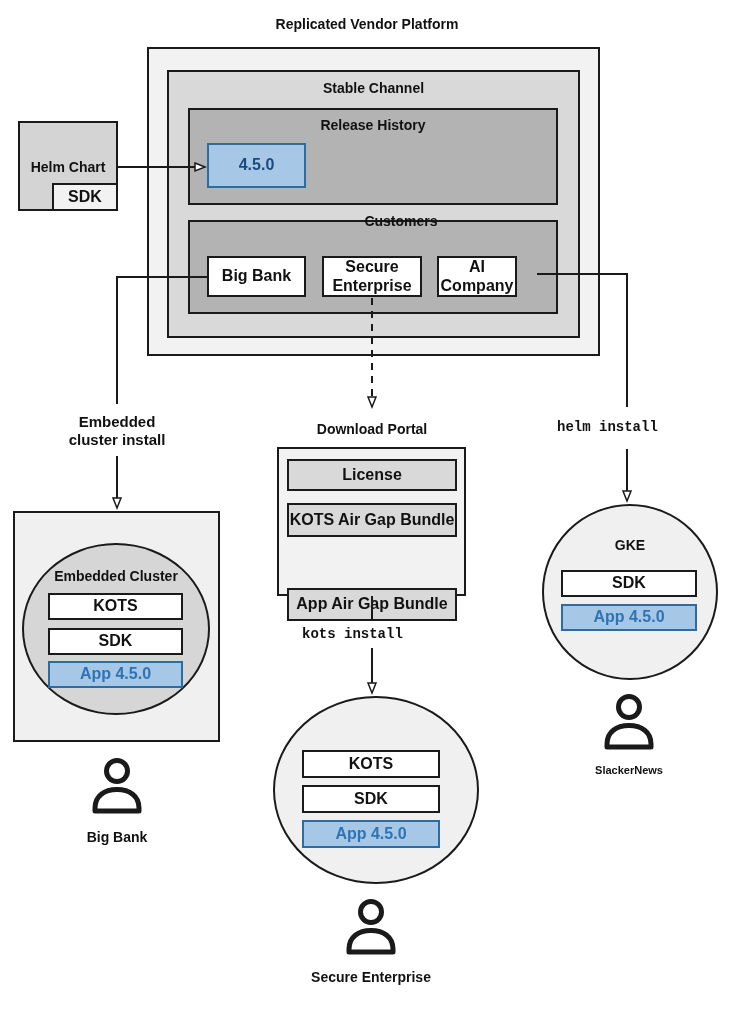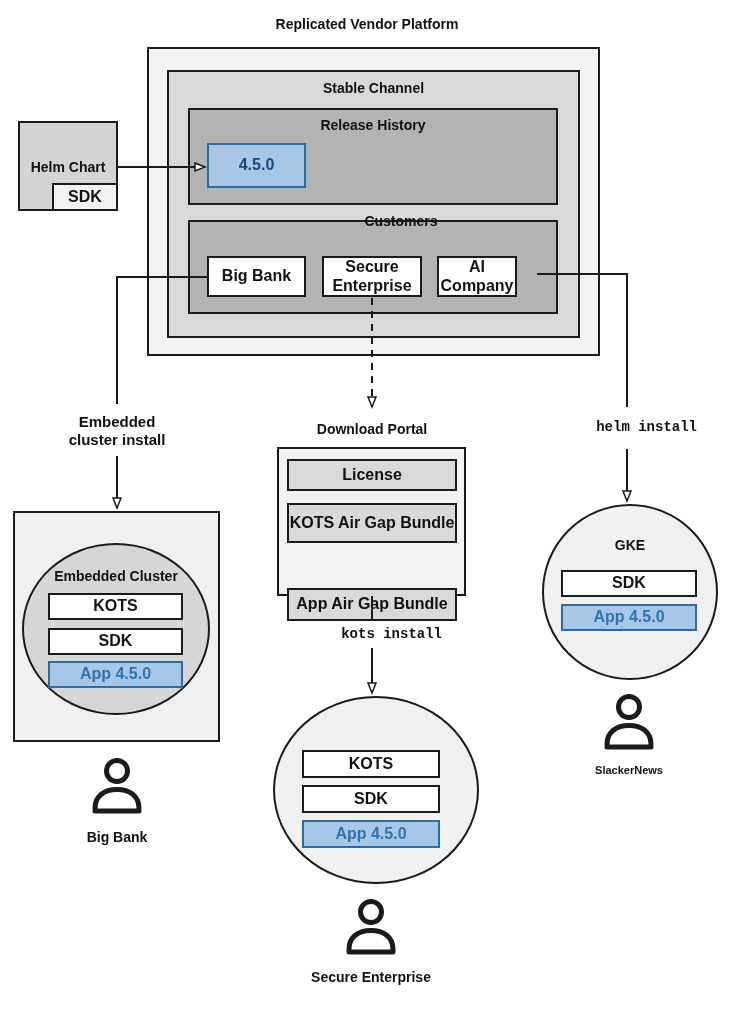--- a/index.html
+++ b/index.html
@@ -6,21 +6,21 @@
   .canvas{position:relative;width:734px;height:1026px;background:#ffffff;
           font-family:"Liberation Sans",sans-serif;overflow:hidden;}
   .abs{position:absolute;}
   .box{position:absolute;box-sizing:border-box;border:2px solid #1a1a1a;}
   .ttl{position:absolute;font-weight:700;color:#111;text-align:center;font-size:14px;line-height:1.2;}
   .cell{display:flex;align-items:center;justify-content:center;text-align:center;
         font-weight:700;font-size:16px;color:#111;line-height:1.15;}
   .blue{background:#a7c7e7;border-color:#2d6ba3;color:#2e74b5;}
   .circle{border-radius:50%;}
   .mono{font-family:"Liberation Mono","DejaVu Sans Mono",monospace;font-weight:700;font-size:14px;color:#111;
-        position:absolute;text-align:right;}
+        position:absolute;text-align:left;}
   .arrow-label{position:absolute;font-weight:700;font-size:15px;color:#111;text-align:center;line-height:1.2;}
   svg.overlay{position:absolute;left:0;top:0;width:734px;height:1026px;pointer-events:none;}
 </style>
 </head>
 <body>
 
 <div class="canvas">
 
   <div class="ttl" style="left:0;right:0;top:16px;font-size:14px;">Replicated Vendor Platform</div>
 
@@ -43,21 +43,21 @@
   <div class="ttl" style="left:18px;top:159px;width:100px;">Helm Chart</div>
   <div class="box cell" style="left:52px;top:183px;width:66px;height:28px;background:#f2f2f2;">SDK</div>
 
   <div class="arrow-label" style="left:57px;top:413px;width:120px;">Embedded cluster install</div>
   <div class="mono" style="left:557px;top:419px;width:140px;">helm install</div>
   <div class="mono" style="left:302px;top:626px;width:140px;">kots install</div>
 
   <div class="ttl" style="left:292px;top:421px;width:160px;">Download Portal</div>
   <div class="box" style="left:277px;top:447px;width:189px;height:149px;background:#f2f2f2;"></div>
   <div class="box cell" style="left:287px;top:459px;width:170px;height:32px;background:#d9d9d9;">License</div>
-  <div class="box cell" style="left:287px;top:503px;width:170px;height:40px;background:#d9d9d9;">KOTS Air Gap Bundle</div>
+  <div class="box cell" style="left:287px;top:503px;width:170px;height:34px;background:#d9d9d9;">KOTS Air Gap Bundle</div>
   <div class="box cell" style="left:287px;top:547px;width:170px;height:33px;background:#d9d9d9;margin-top:41px;">App Air Gap Bundle</div>
 
   <div class="box" style="left:13px;top:511px;width:207px;height:231px;background:#f0f0f0;"></div>
   <div class="box circle" style="left:22px;top:543px;width:188px;height:172px;background:#d6d6d6;"></div>
   <div class="ttl" style="left:22px;top:568px;width:188px;">Embedded Cluster</div>
   <div class="box cell" style="left:48px;top:593px;width:135px;height:27px;background:#ffffff;">KOTS</div>
   <div class="box cell" style="left:48px;top:628px;width:135px;height:27px;background:#ffffff;">SDK</div>
   <div class="box cell blue" style="left:48px;top:661px;width:135px;height:27px;">App 4.5.0</div>
 
   <div class="box circle" style="left:273px;top:696px;width:206px;height:188px;background:#f0f0f0;"></div>

